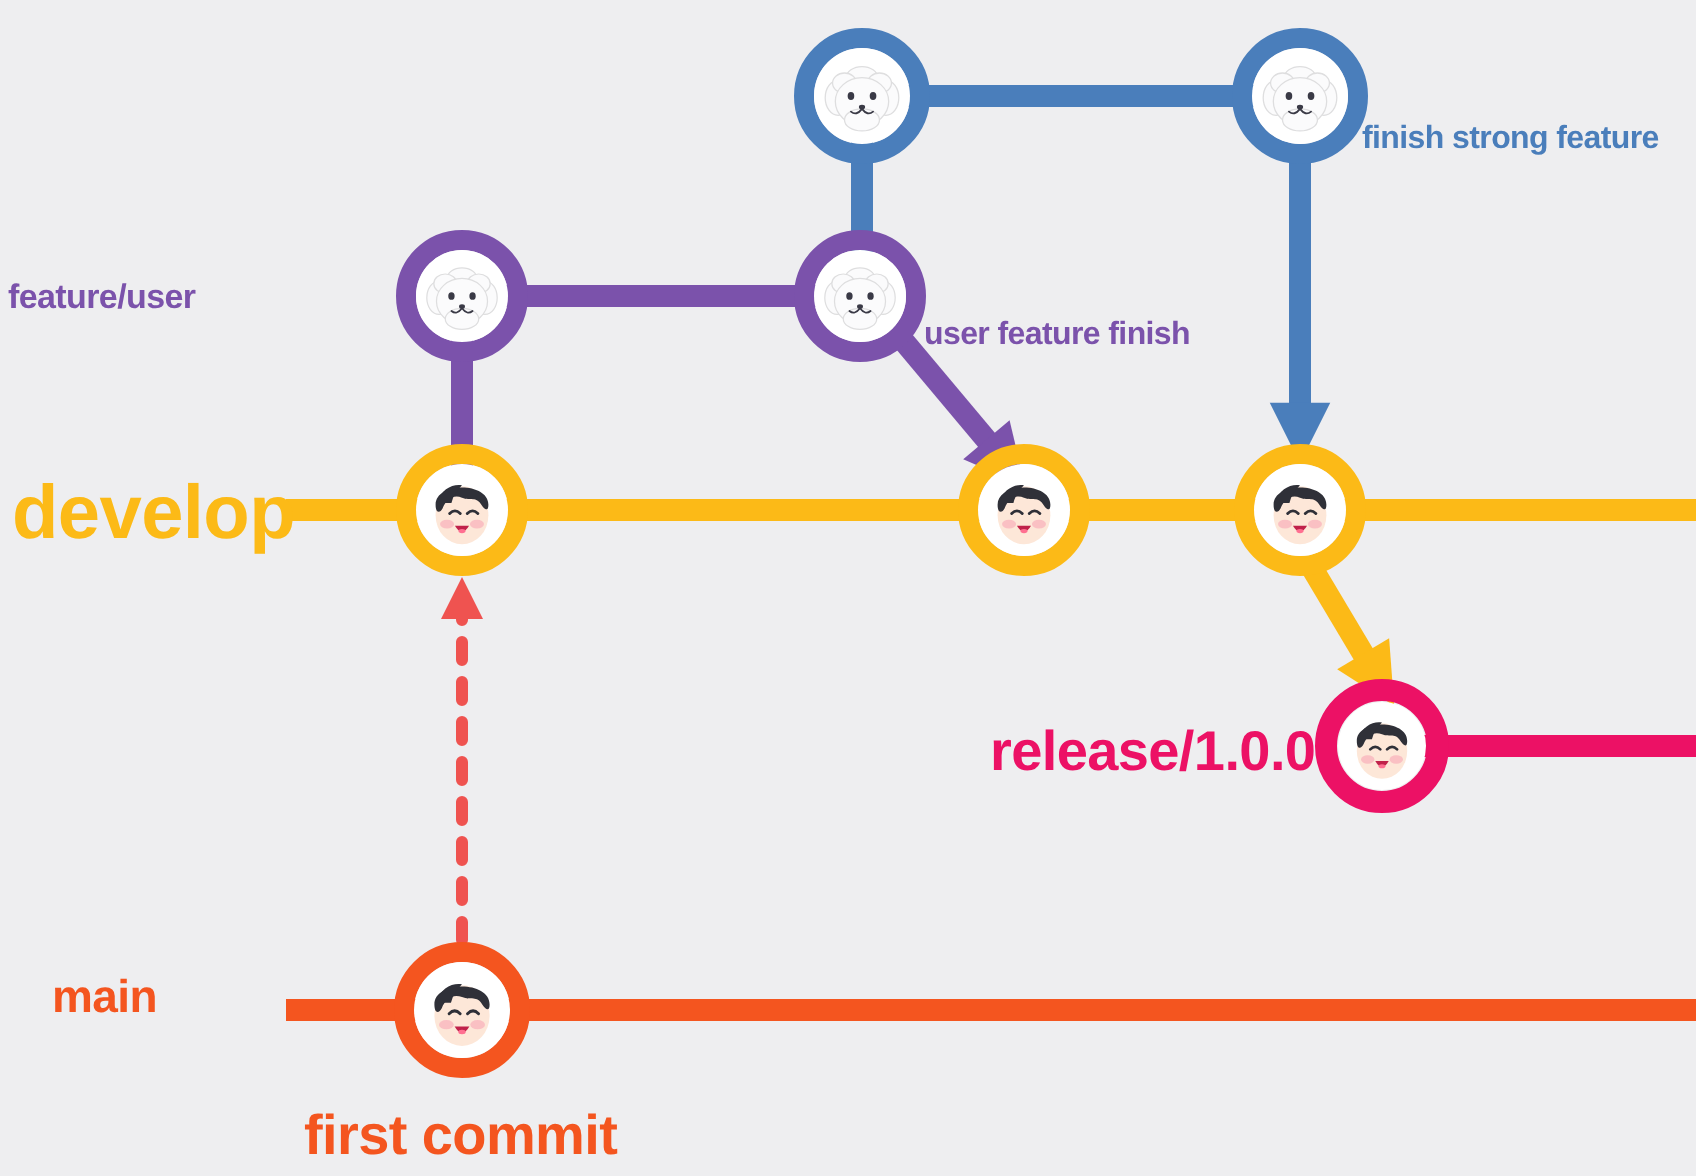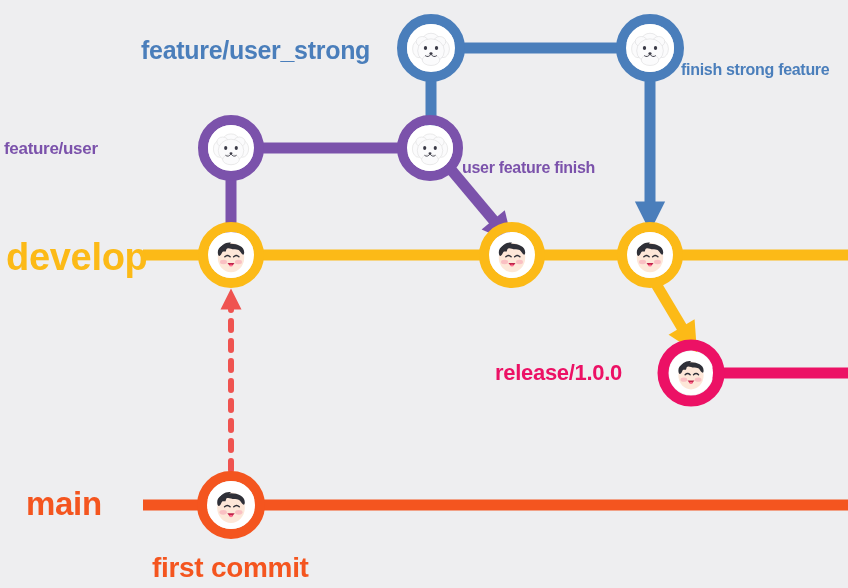--- a/index.html
+++ b/index.html
@@ -26,25 +26,25 @@
     height: 588px;
   }
   .lbl {
     position: absolute;
     font-family: "Liberation Sans", sans-serif;
     font-weight: bold;
     white-space: nowrap;
     letter-spacing: -0.3px;
     line-height: 1;
   }
-  .lbl-branch-main   { font-size: 33px; color: #f4551f; left: 26px;  top: 487px; }
+  .lbl-branch-main   { font-size: 23px; color: #f4551f; left: 26px;  top: 487px; }
   .lbl-branch-dev    { font-size: 38px; color: #fcba17; left: 6px;   top: 238px; }
   .lbl-branch-feat   { font-size: 17px; color: #7b52ab; left: 4px;   top: 140px; }
   .lbl-branch-feats  { font-size: 25px; color: #4a7ebb; left: 141px; top: 38px;  }
-  .lbl-branch-rel    { font-size: 22px; color: #ec1165; left: 495px; top: 362px; }
+  .lbl-branch-rel    { font-size: 28px; color: #ec1165; left: 495px; top: 362px; }
   .lbl-note-first    { font-size: 28px; color: #f4551f; left: 152px; top: 554px; }
   .lbl-note-userfin  { font-size: 16px; color: #7b52ab; left: 462px; top: 160px; }
   .lbl-note-strongfin{ font-size: 16px; color: #4a7ebb; left: 681px; top: 62px;  }
 </style>
 </head>
 <body>
 
 <div id="canvas">
 
   <svg id="svg-layer" viewBox="0 0 848 588">
@@ -167,20 +167,19 @@
         <circle cx="691" cy="373" r="22" fill="#ffffff"></circle>
         <use href="#human-avatar" x="670" y="352" width="42" height="42"></use>
       </g>
 
     </g>
   </svg>
 
   <div class="lbl lbl-branch-main">main</div>
   <div class="lbl lbl-branch-dev">develop</div>
   <div class="lbl lbl-branch-feat">feature/user</div>
-  <div class="lbl lbl-branch-feats">feature/user_strong</div>
   <div class="lbl lbl-branch-rel">release/1.0.0</div>
 
   <div class="lbl lbl-note-first">first commit</div>
   <div class="lbl lbl-note-strongfin">finish strong feature</div>
   <div class="lbl lbl-note-userfin">user feature finish</div>
 
 </div>
 
 </body></html>

